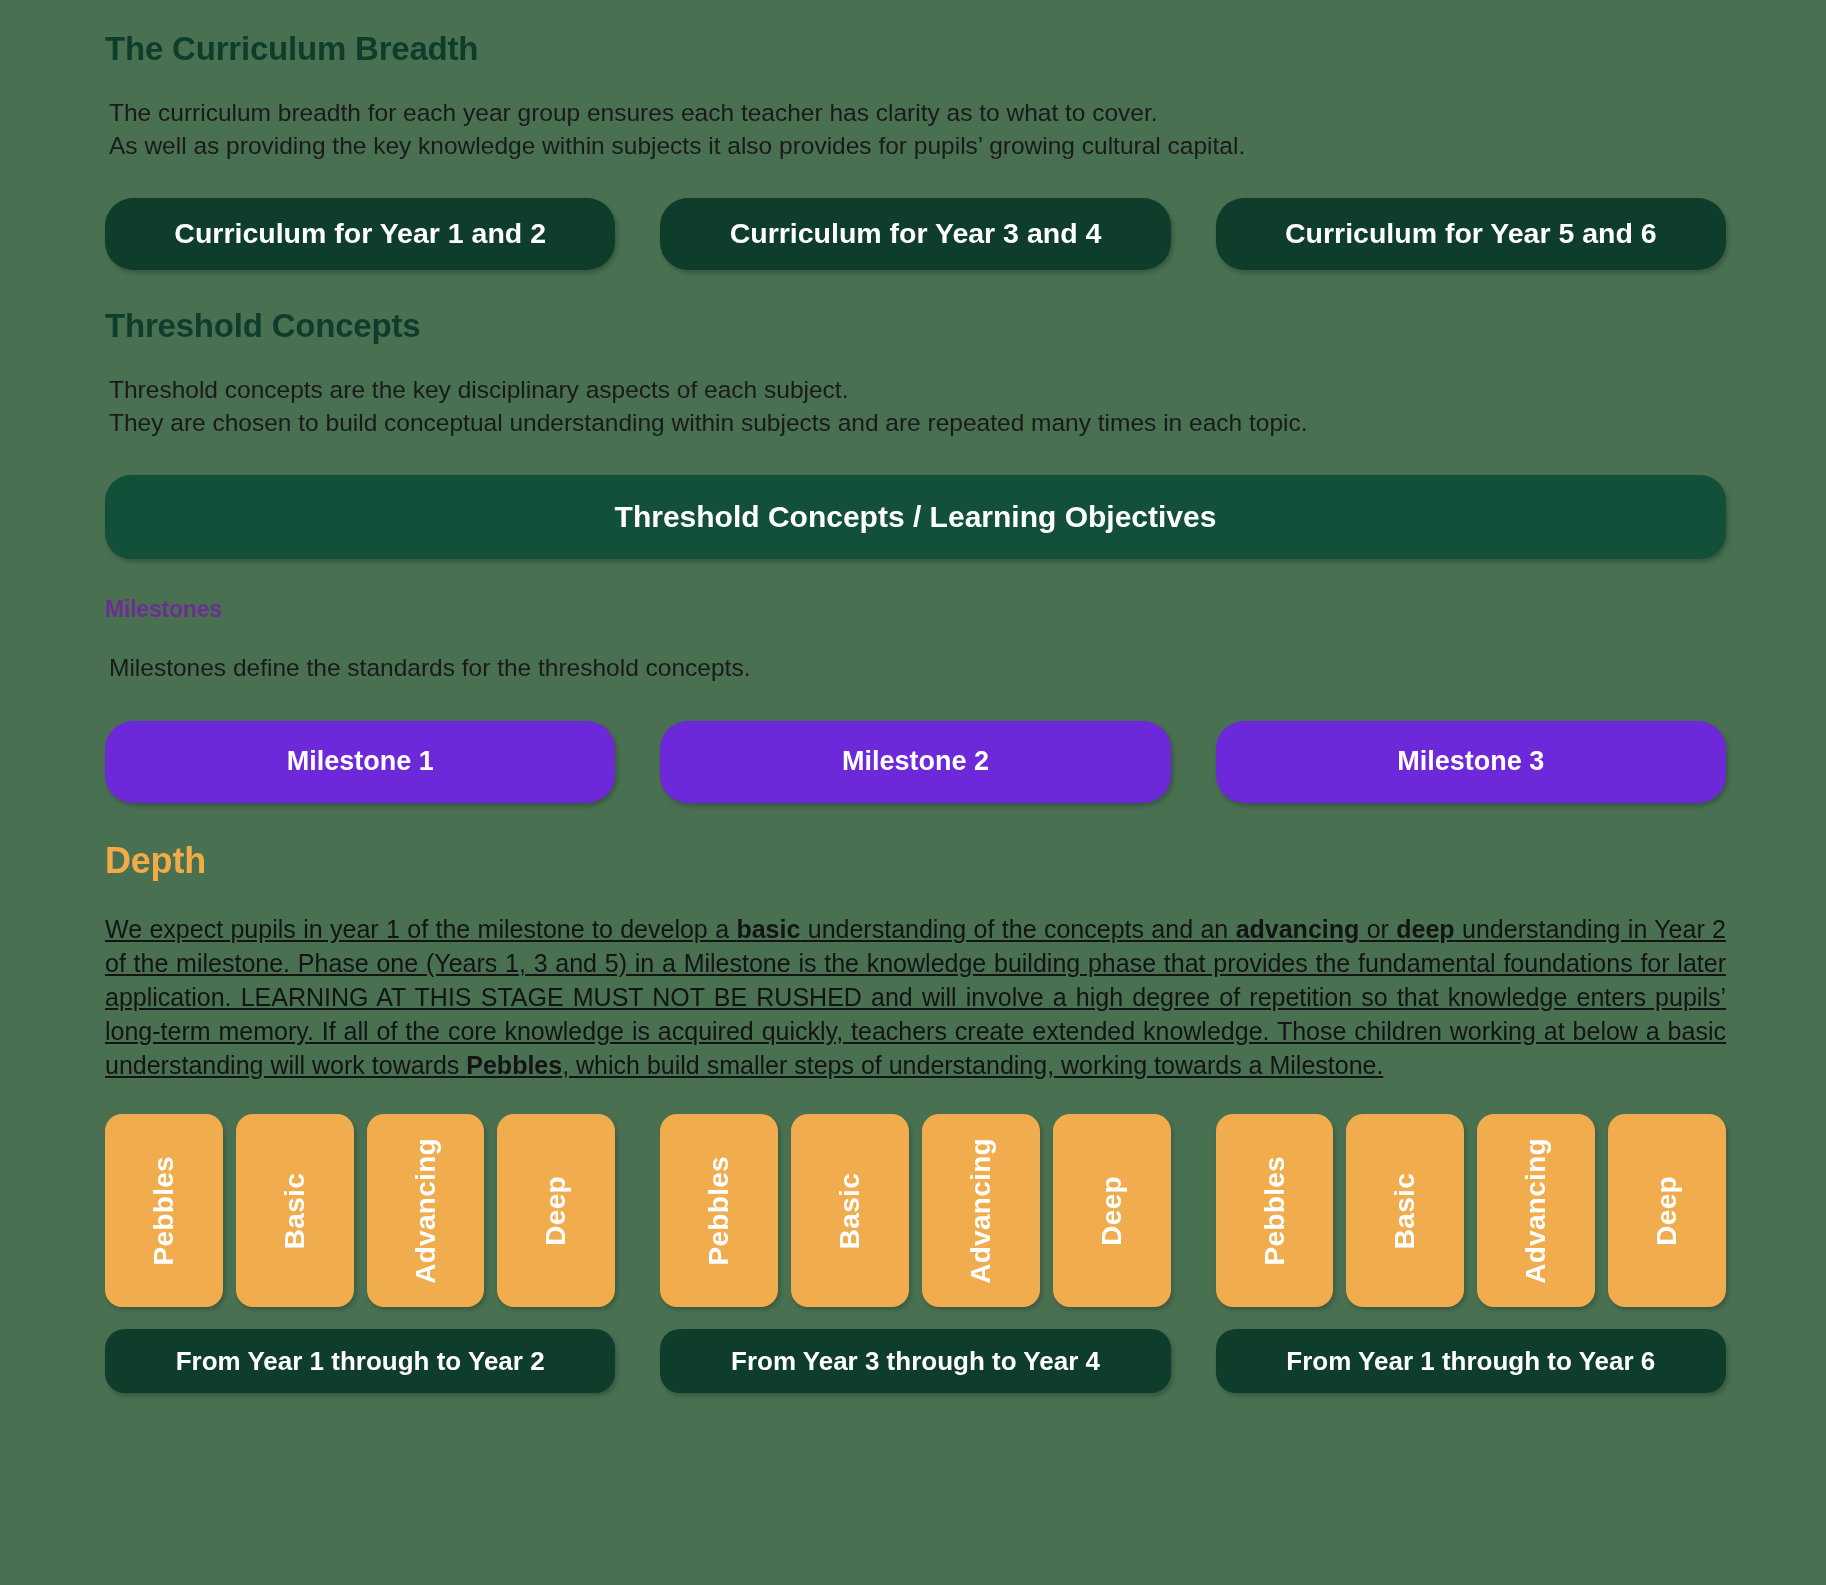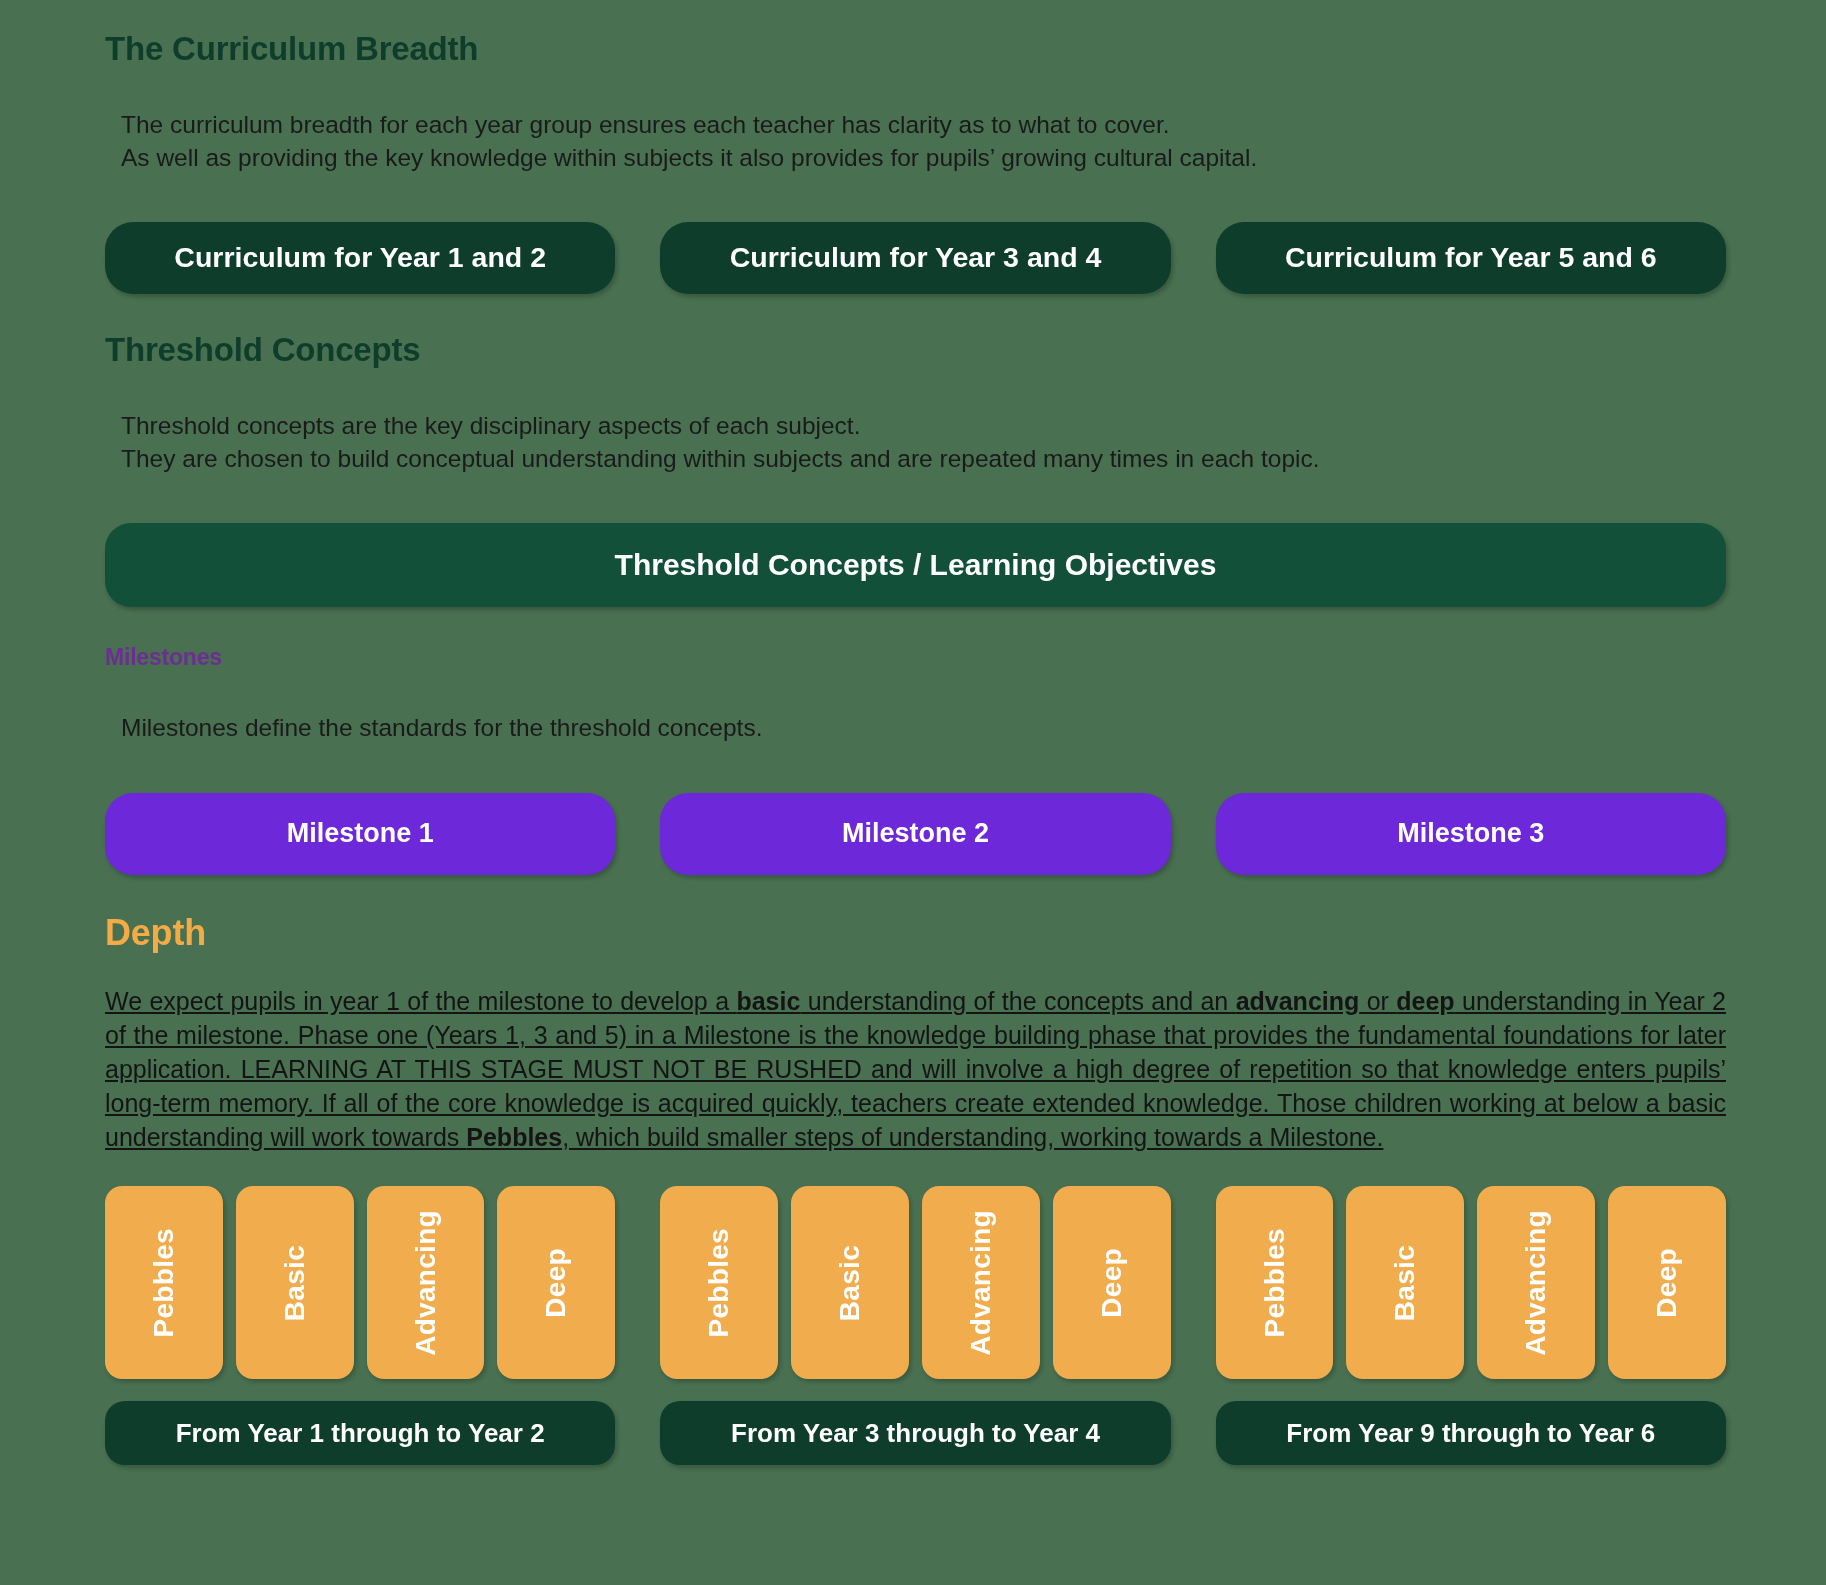--- a/index.html
+++ b/index.html
@@ -29,21 +29,21 @@
     margin: 0;
   }
   .h-green  { color: #0f3d2c; font-size: 33px; }
   .h-purple { color: #6d2e93; font-size: 23px; }
   .h-orange { color: #f2ab45; font-size: 36px; }
 
   .sec-body {
     color: #1a1a1a;
     font-size: 24.5px;
     line-height: 1.32;
-    margin: 16px;
+    margin: 4px;
   }
   .sec-body .ln { display: block; }
 
   
   .row3 {
     display: flex;
     gap: 45px;
   }
   .row3 > * { flex: 1 1 0; }
 
@@ -224,16 +224,16 @@
         </div>
     </div>
 
   </div>
 
   <div class="sp-c"></div>
 
   <div class="row3">
     <div class="pill pill-green yearbar-pill">From Year 1 through to Year 2</div>
     <div class="pill pill-green yearbar-pill">From Year 3 through to Year 4</div>
-    <div class="pill pill-green yearbar-pill">From Year 9 through to Year 6</div>
+    <div class="pill pill-green yearbar-pill">From Year 1 through to Year 6</div>
   </div>
 
 </div>
 
 </body></html>

